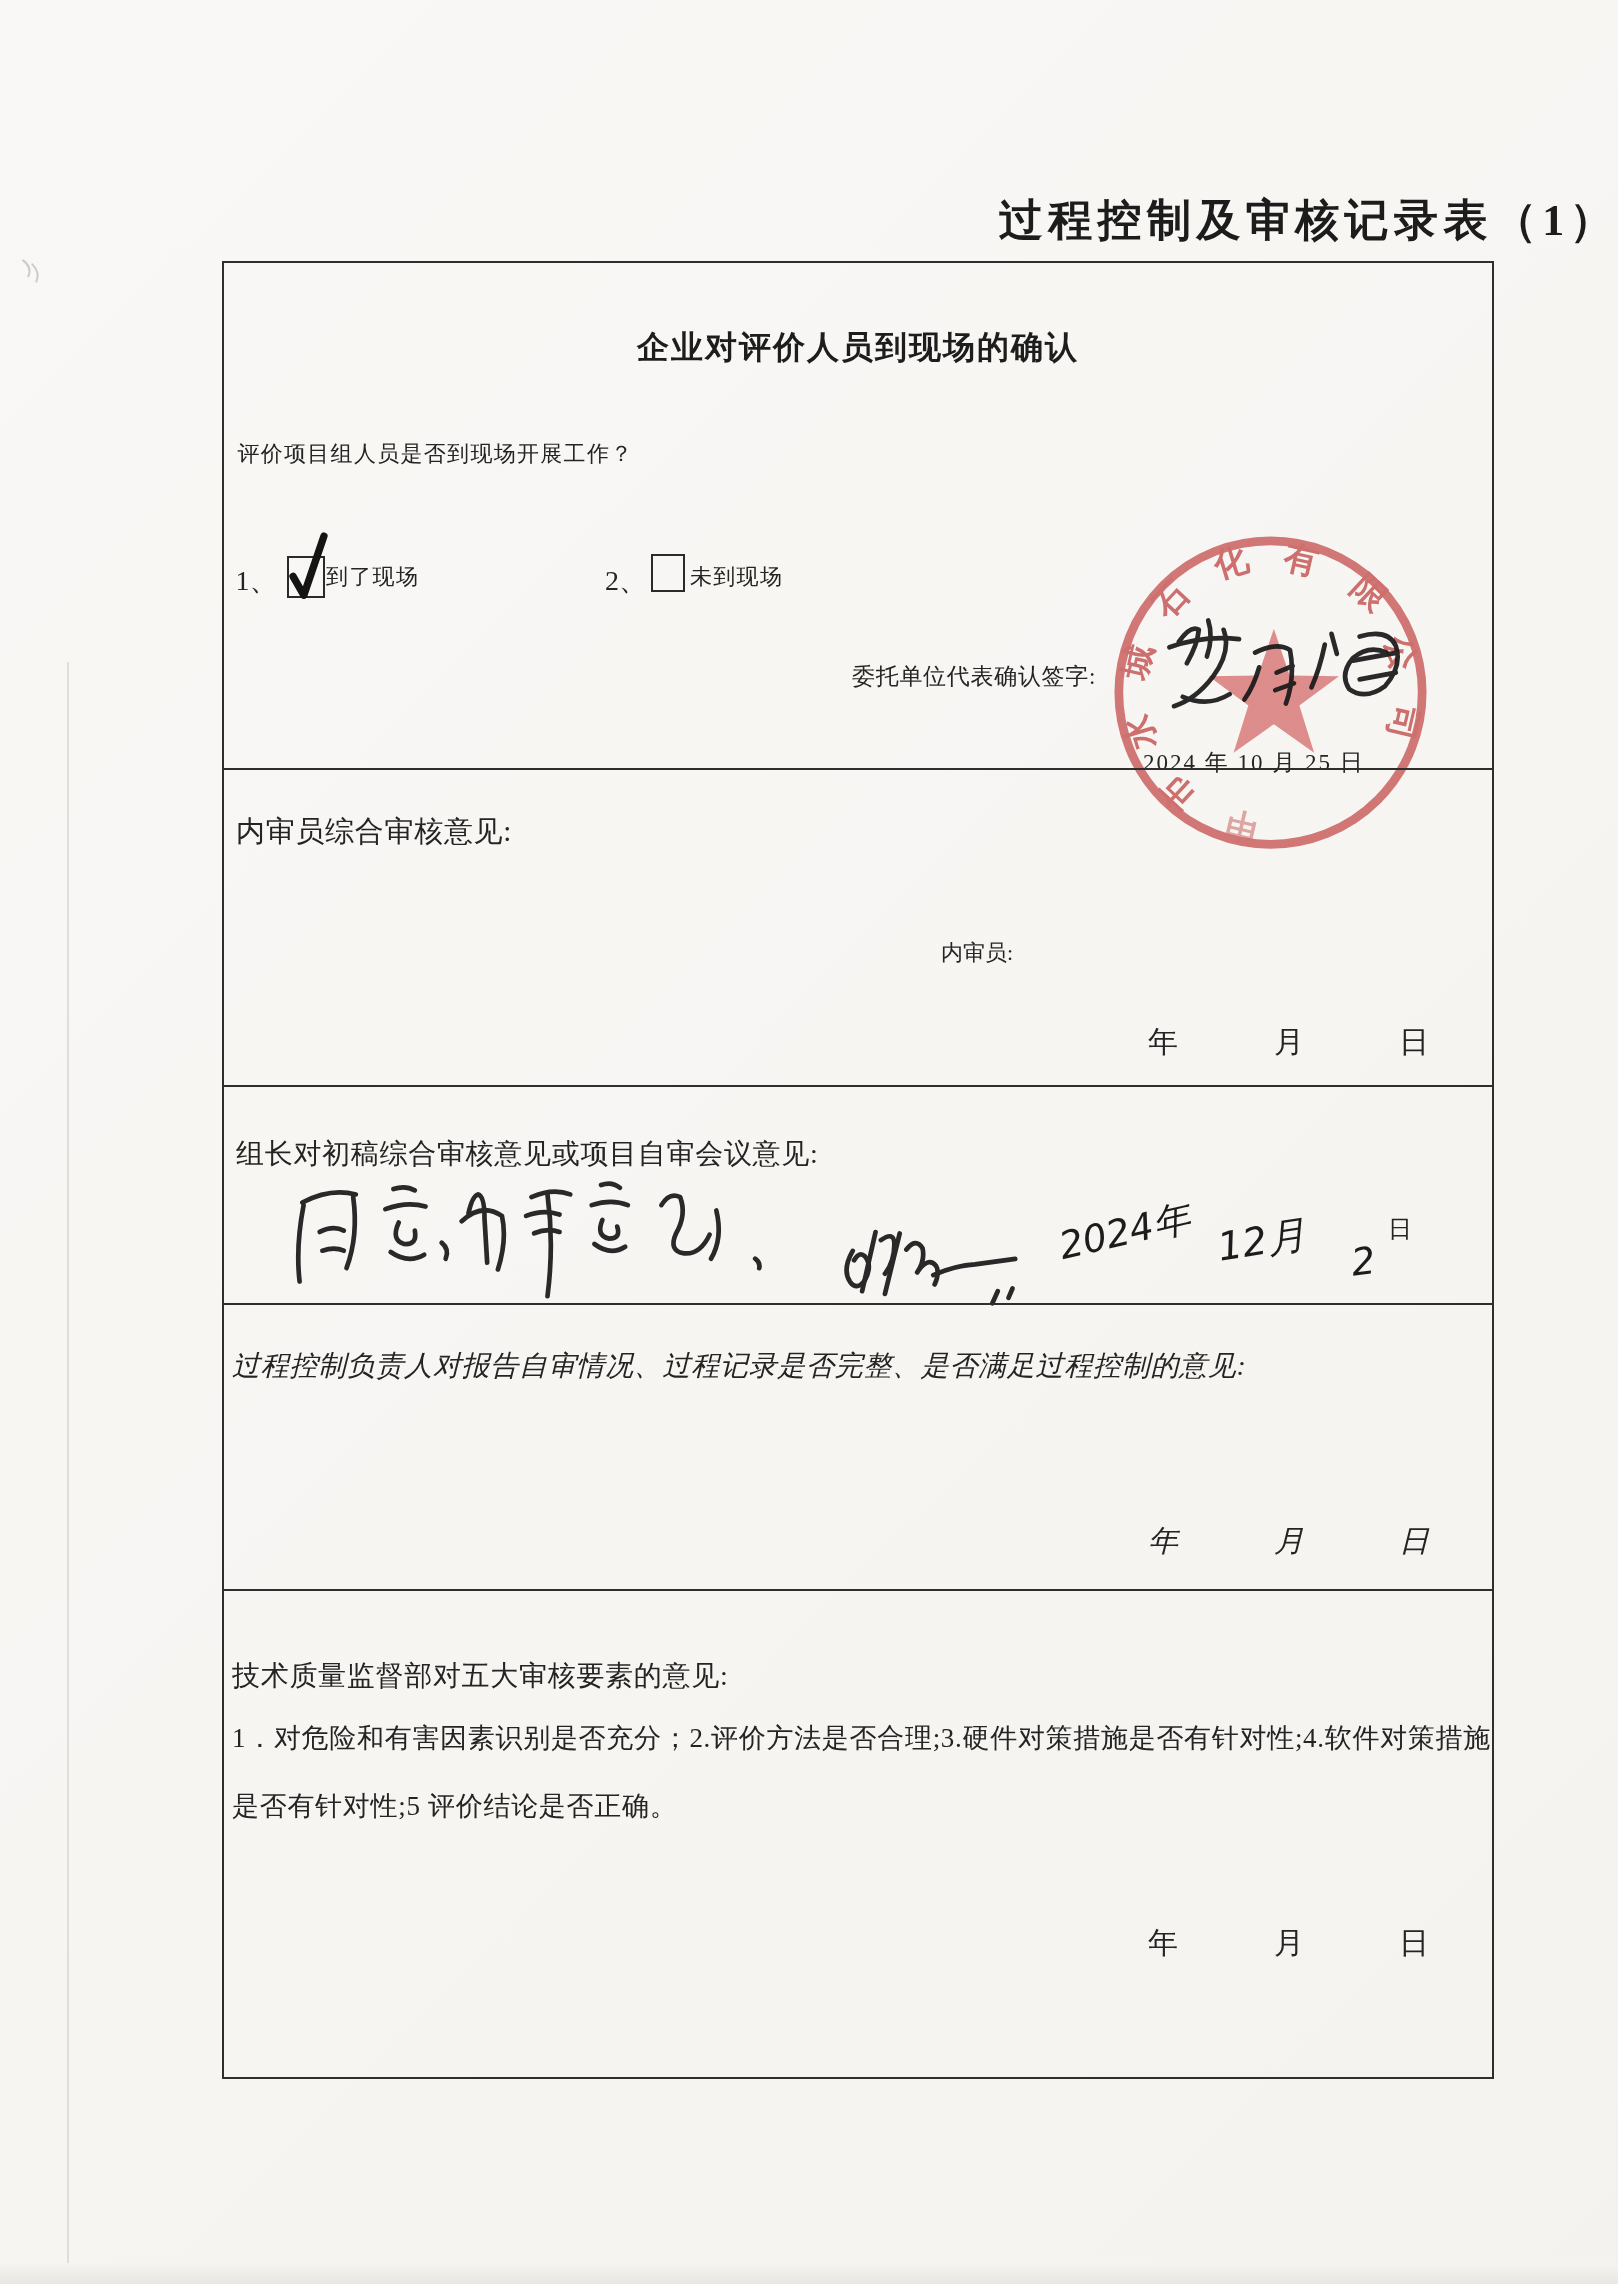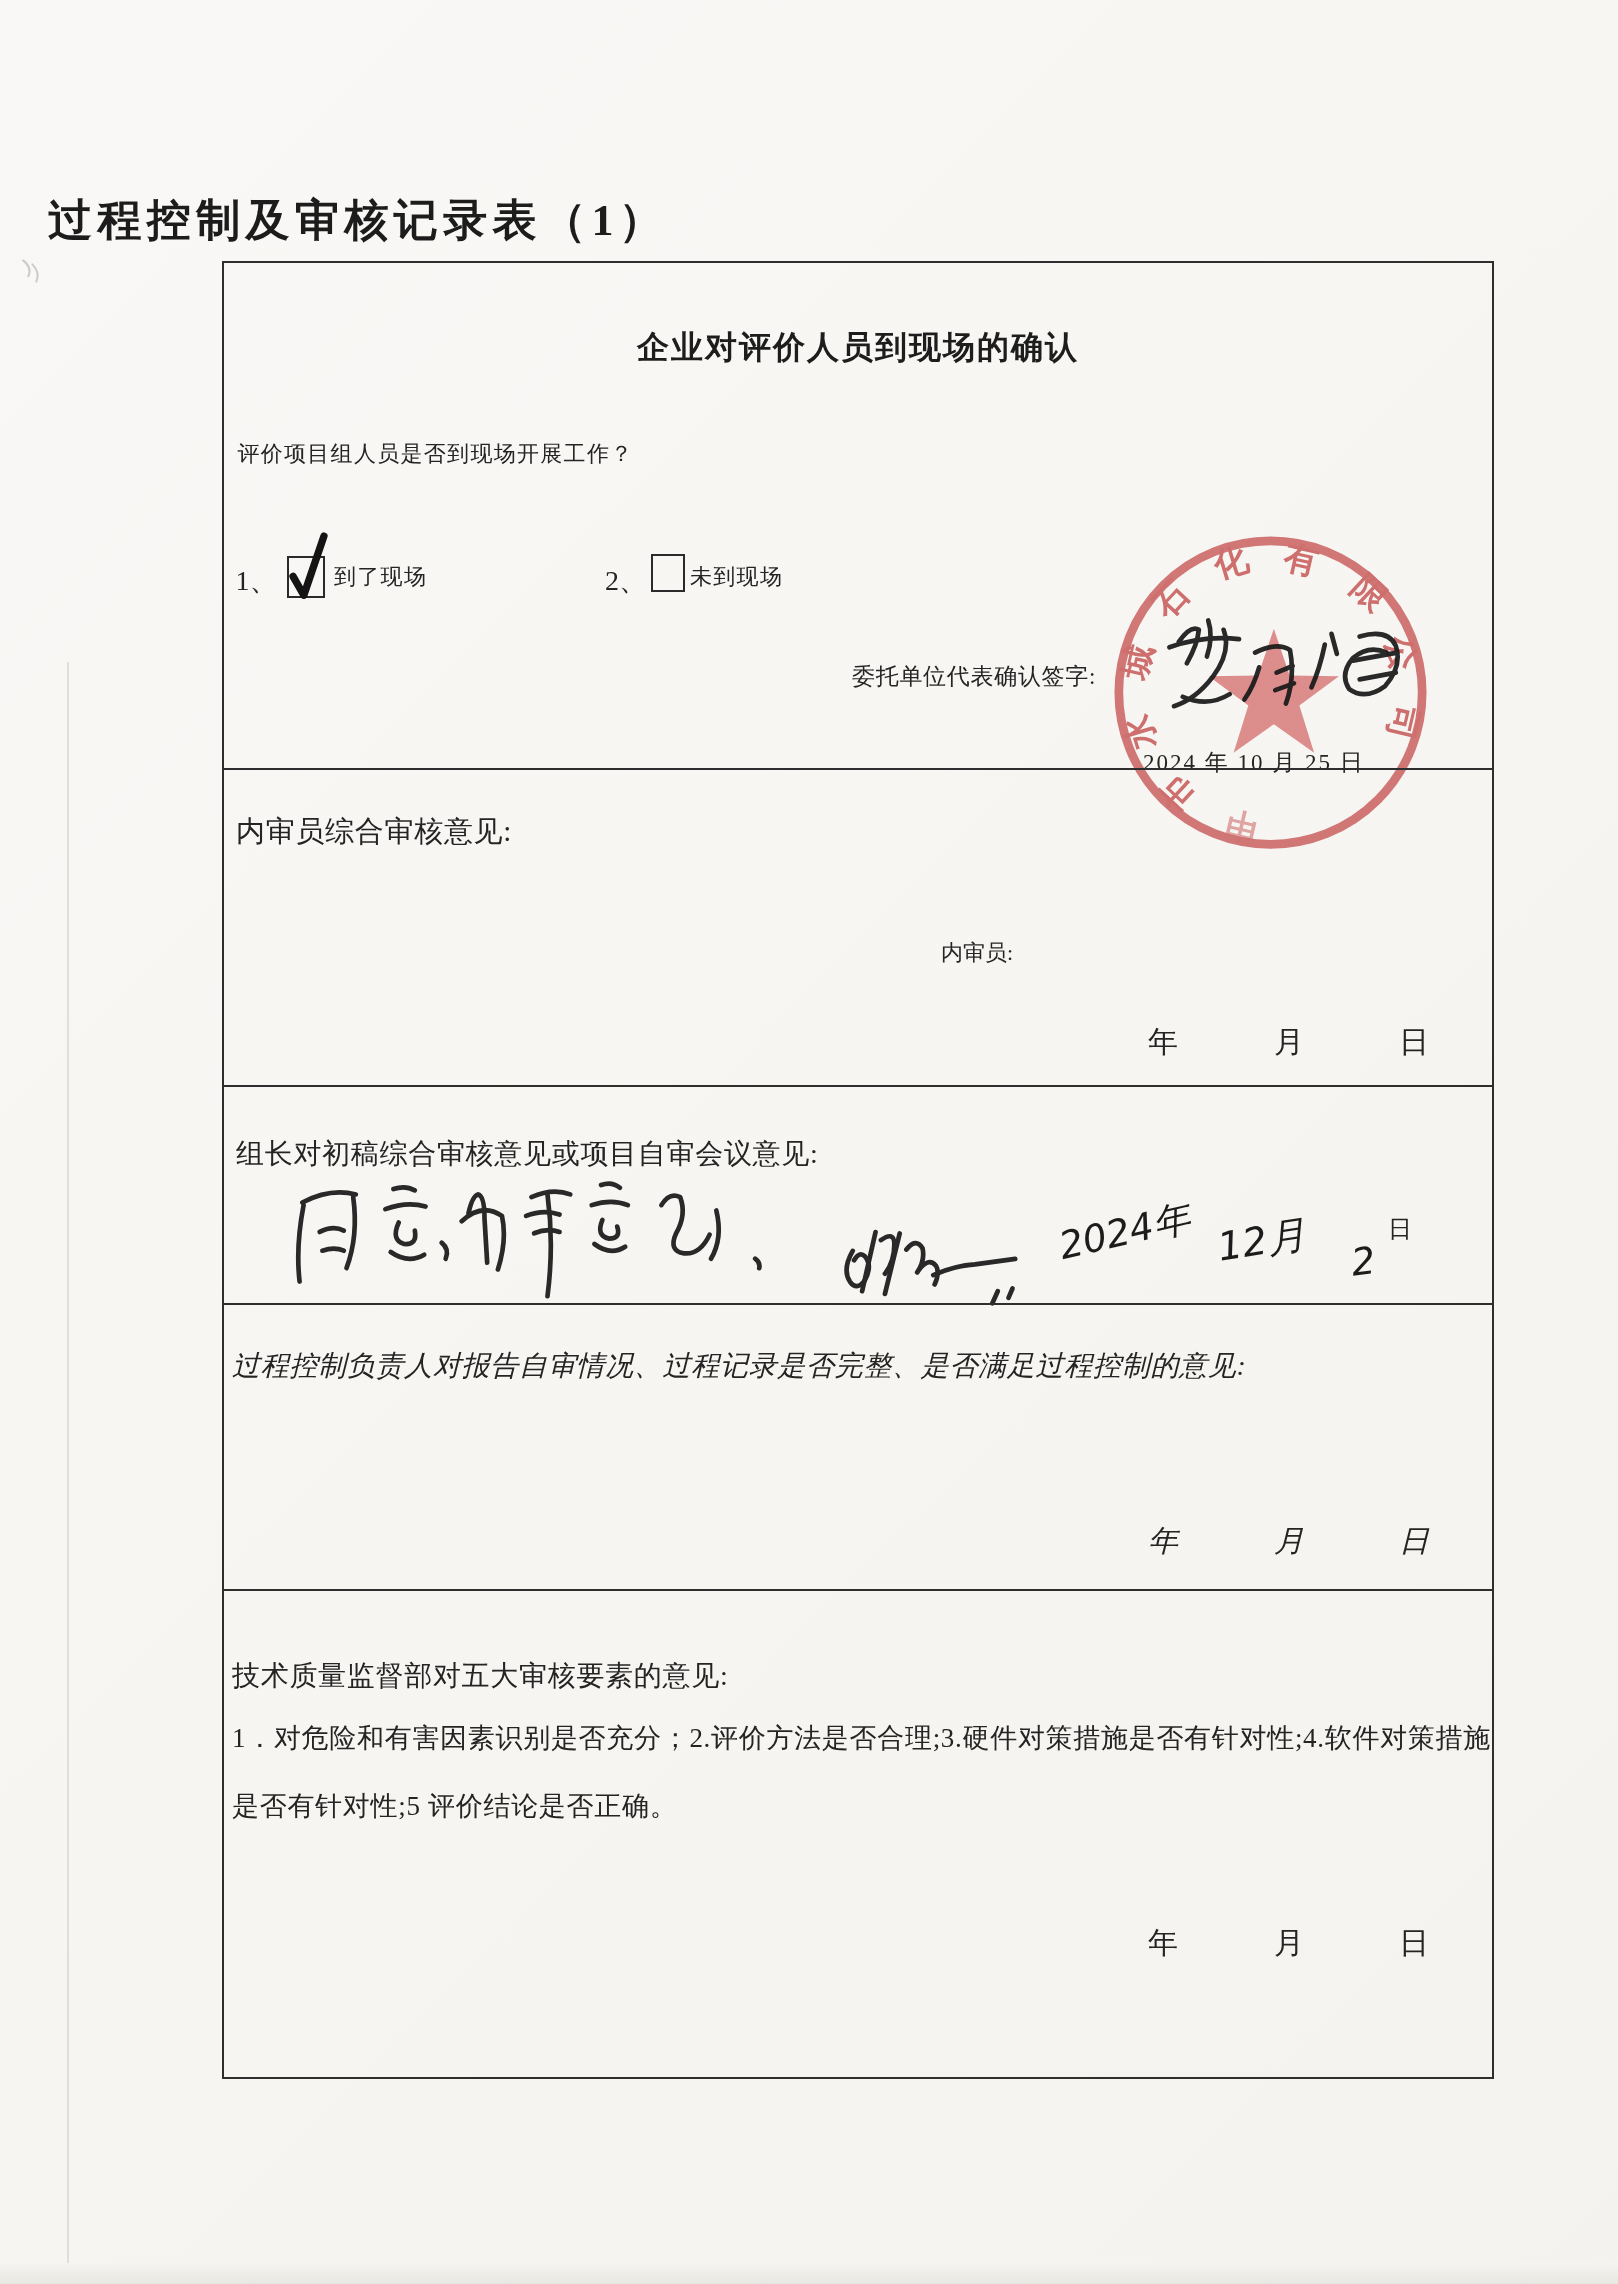--- a/index.html
+++ b/index.html
@@ -7,21 +7,21 @@
     width:1619px;height:2284px;
     background:#f6f5f2;
     font-family:"Liberation Serif","DejaVu Serif",serif;
     color:#222;
     position:relative;
     overflow:hidden;
   }
   .abs{position:absolute;}
   .page{position:absolute;inset:0;background:linear-gradient(135deg,#f9f8f6 0%,#f6f5f2 60%,#f3f2ef 100%);}
   .doc-title{
-    left:0;right:0;top:191px;text-align:left;
+    left:0;right:0;top:191px;text-align:right;
     font-size:44px;font-weight:bold;letter-spacing:5.4px;color:#1c1c1c;margin-left:48px;
   }
   .form{
     left:222px;top:261px;width:1272px;height:1818px;
     border:2px solid #2e2e2e;box-sizing:border-box;
   }
   .row{position:absolute;left:0;width:100%;box-sizing:border-box;}
   .row-line{border-top:2px solid #2e2e2e;}
   .sec-header{
     left:0;right:0;top:33px;text-align:center;
@@ -69,21 +69,21 @@
       <div class="abs sec-header">企业对评价人员到现场的确认</div>
 
       <div class="abs txt f44" style="left:13.4px;top:146px;letter-spacing:1.3px;">评价项目组人员是否到现场开展工作？</div>
 
       <div class="abs txt" style="left:11.4px;top:269px;font-size:28px;">1、</div>
       <div class="abs checkbox" style="left:63px;top:263px;width:38px;height:42px;">
         <svg style="position:absolute;left:-4px;top:-30px;overflow:visible;" width="47" height="74" viewBox="0 0 70 110">
           <path d="M12,72 L28,100 L58,12" stroke="#141414" stroke-width="11" fill="none" stroke-linecap="round" stroke-linejoin="round"></path>
         </svg>
       </div>
-      <div class="abs txt f44" style="left:110px;top:269px;letter-spacing:1.3px;">到了现场</div>
+      <div class="abs txt f44" style="left:102px;top:269px;letter-spacing:1.3px;">到了现场</div>
 
       <div class="abs txt" style="left:381px;top:269px;font-size:28px;">2、</div>
       <div class="abs checkbox" style="left:427px;top:261px;width:34px;height:38px;"></div>
       <div class="abs txt f44" style="left:466px;top:269px;letter-spacing:1.3px;">未到现场</div>
 
       <svg class="abs stamp" style="left:872px;top:223px;" width="349" height="376" viewBox="0 0 520 560">
         <circle cx="260" cy="263" r="226" fill="none" stroke="#d06060" stroke-width="13" opacity=".95"></circle>
         <polygon points="265,168 288.5,237.6 362,238.5 303,282.4 325,352.5 265,310 205,352.5 227,282.4 168,238.5 241.5,237.6" fill="#dd7a7a" opacity=".92"></polygon>
         <text class="ring-char" text-anchor="middle" transform="translate(133,399) rotate(-137)">市</text>
         <text class="ring-char" text-anchor="middle" transform="translate(82,317) rotate(-107)">水</text>

